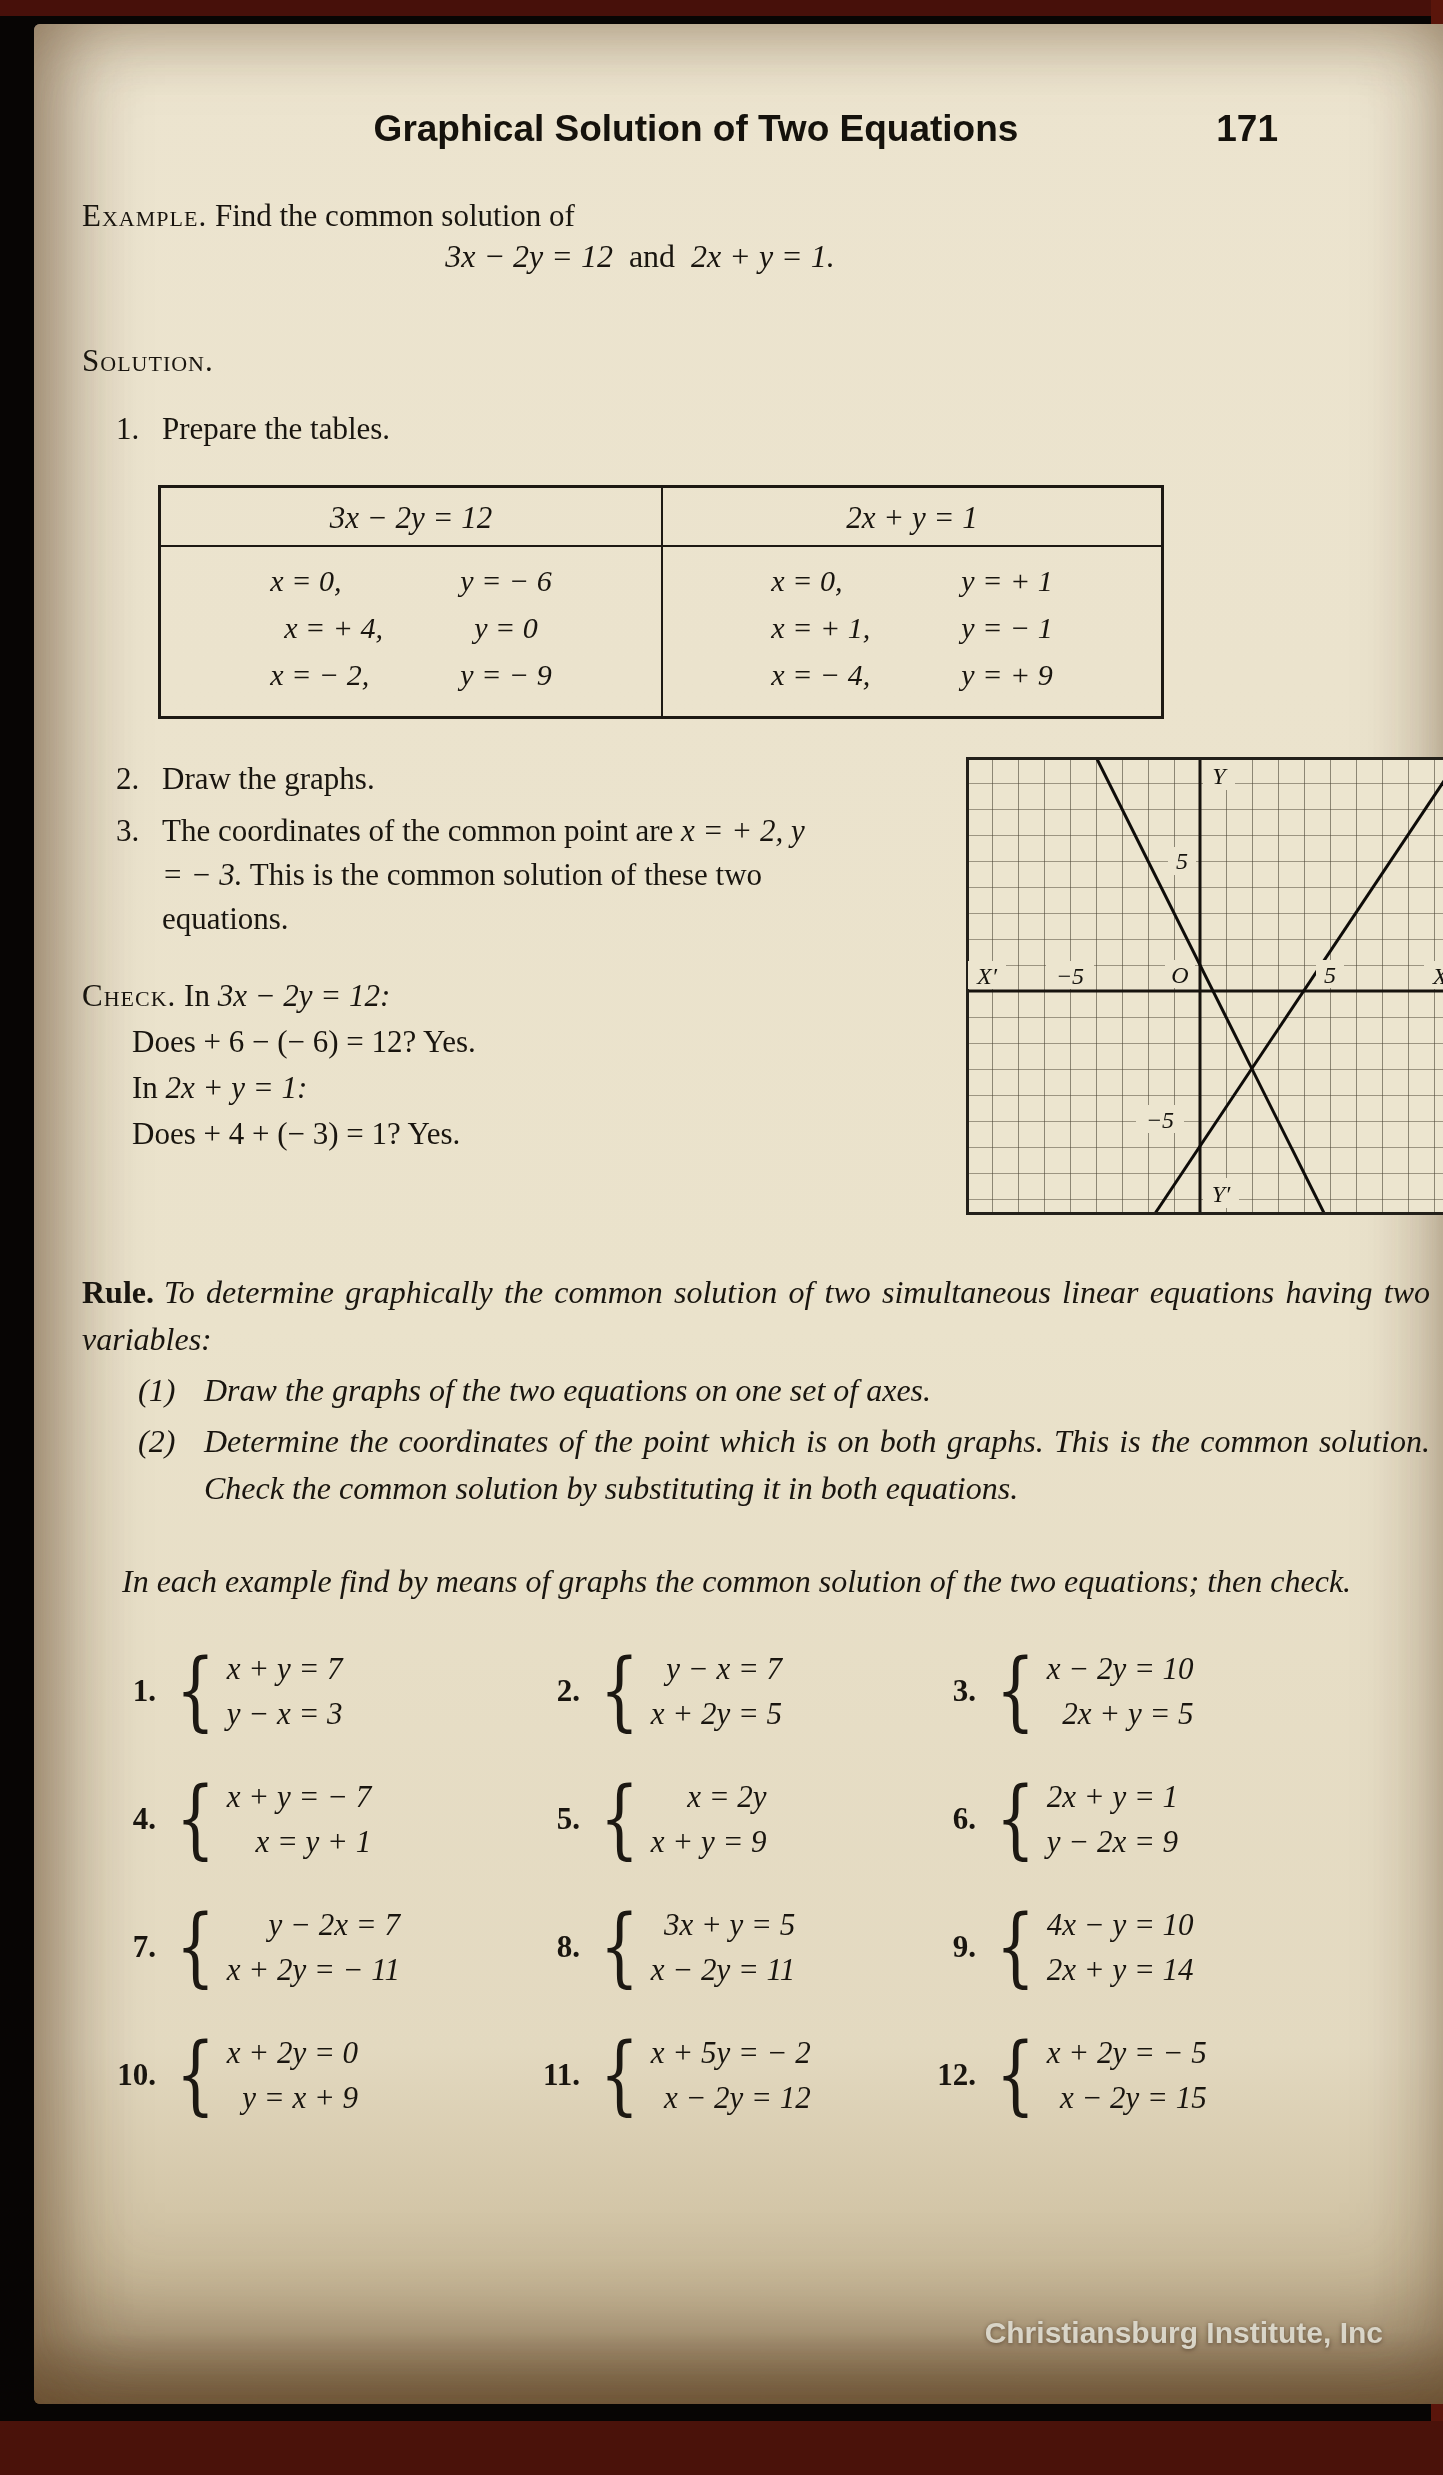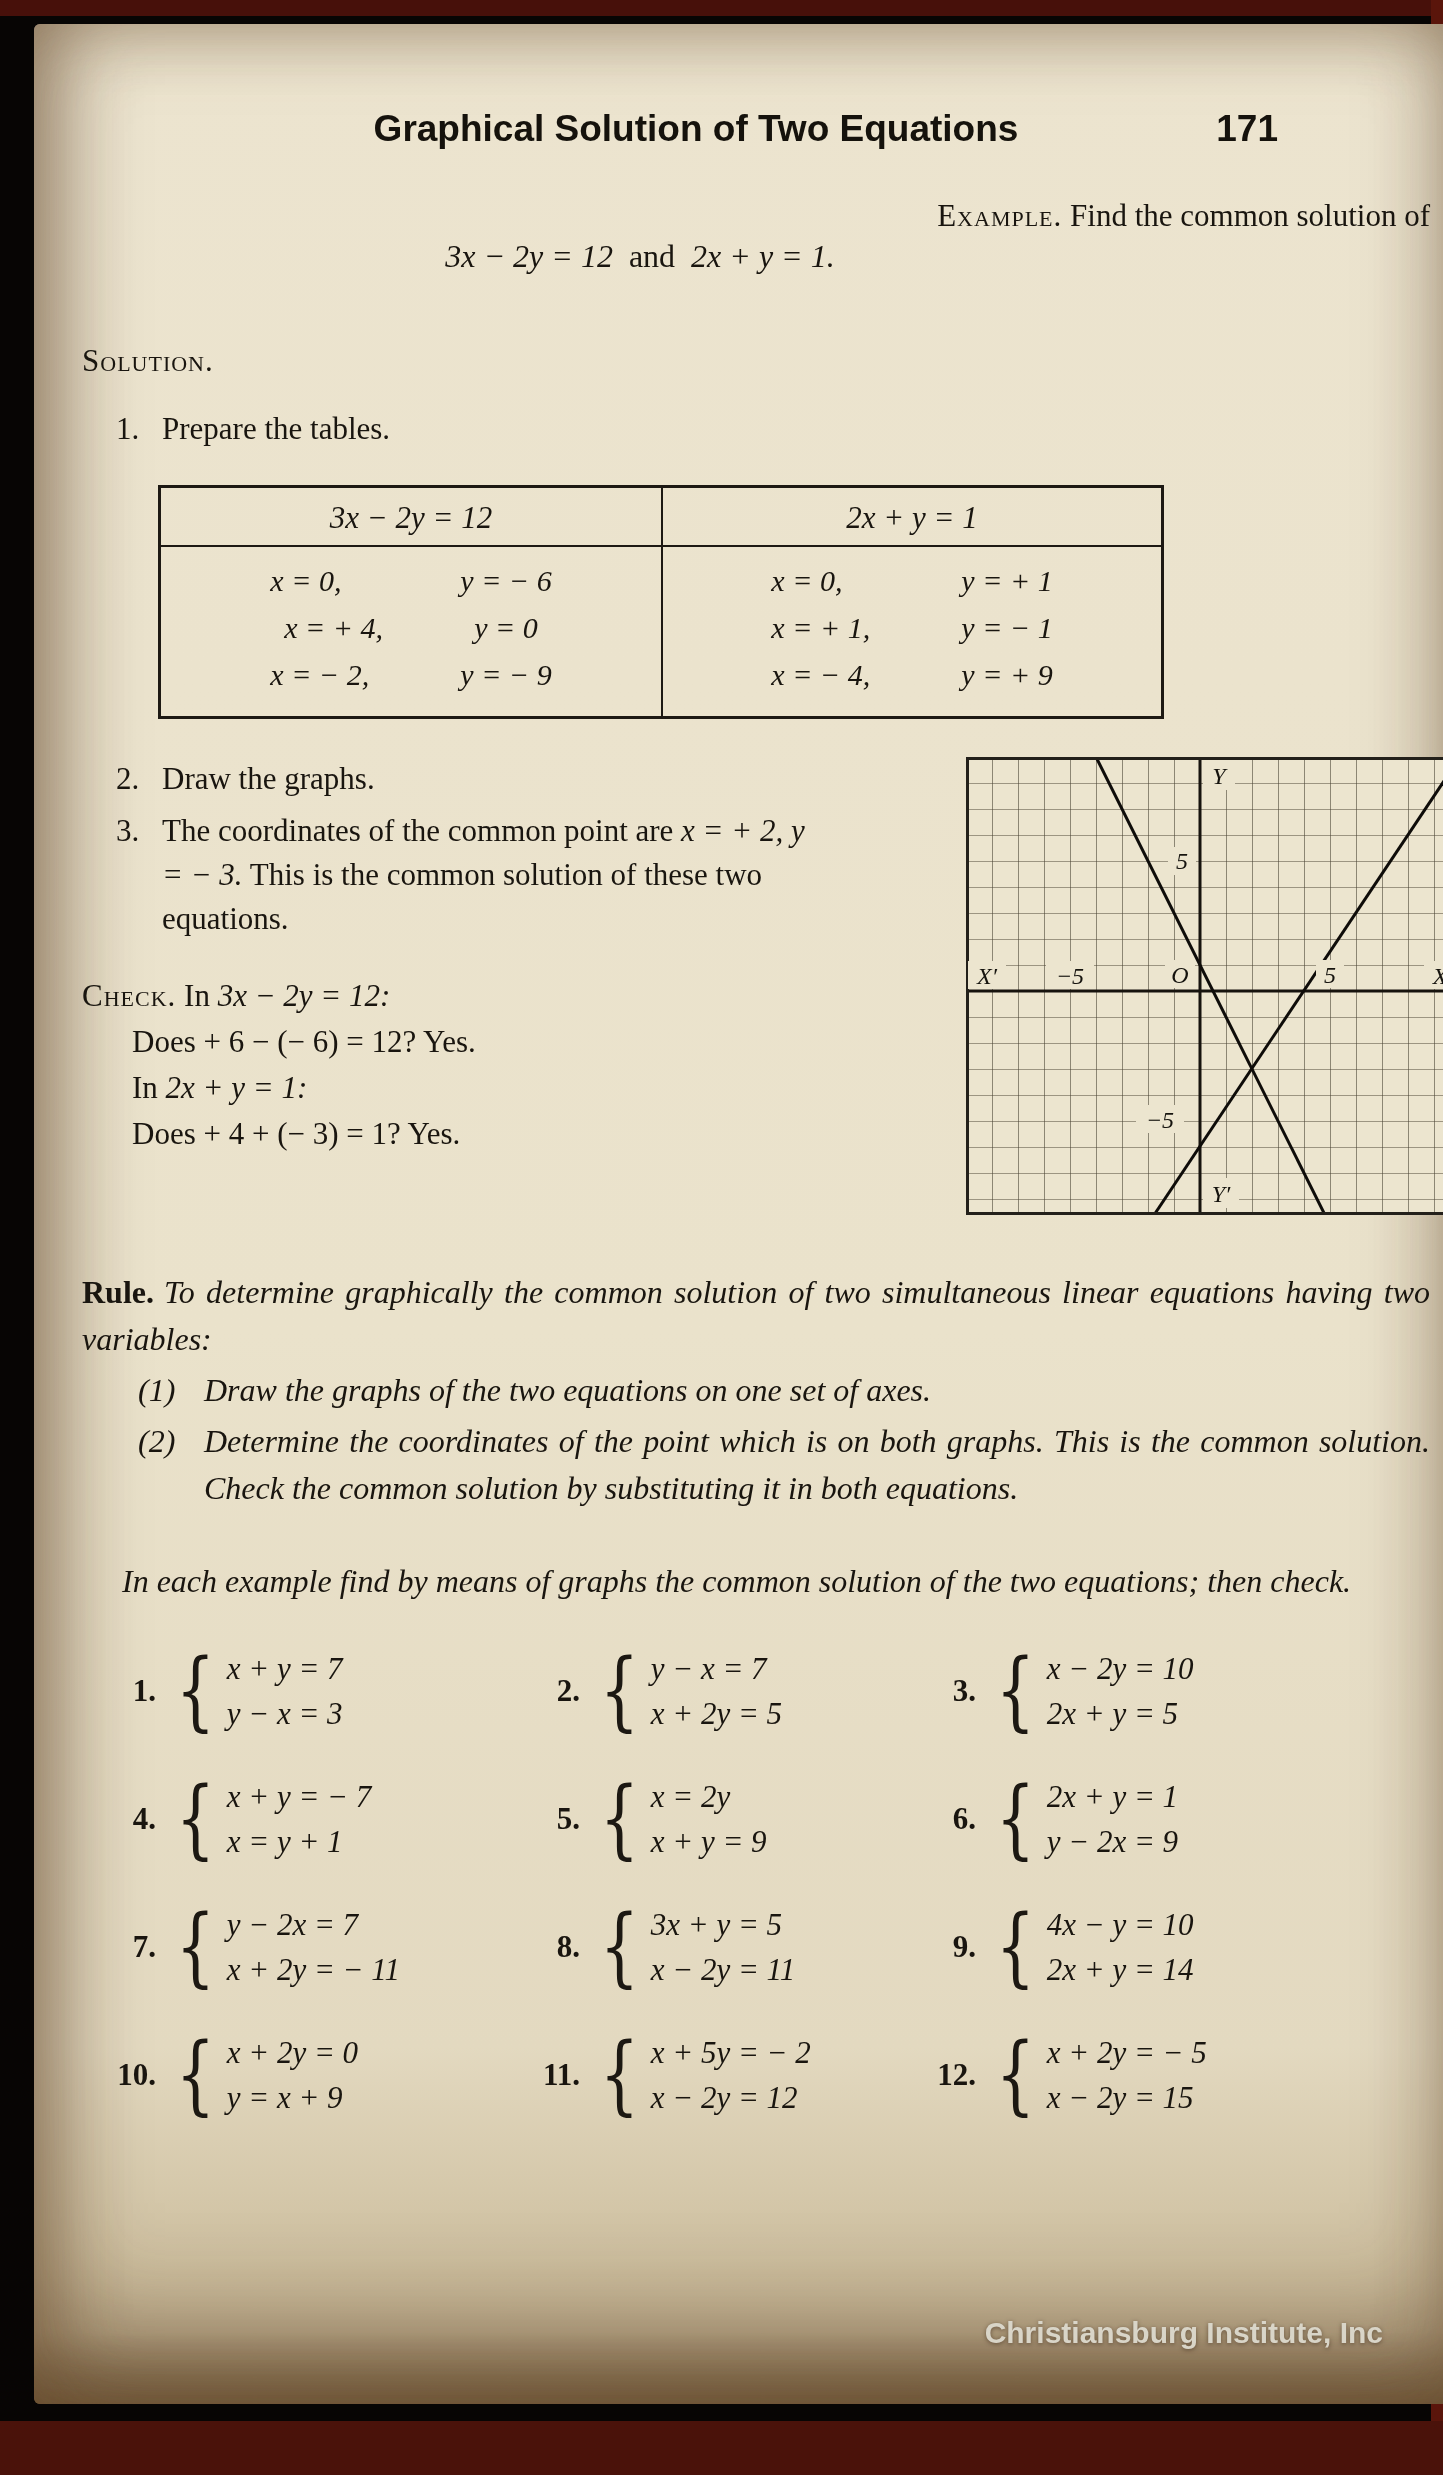--- a/index.html
+++ b/index.html
@@ -29,21 +29,21 @@
     position:relative;text-align:center;padding:0 220px 0 100px;
     font-family:"Liberation Sans", sans-serif;font-weight:bold;
     font-size:37px;color:#15120c;white-space:nowrap;
   }
   .page-number{position:absolute;right:152px;top:0;}
 
   
   .para{font-size:31px;line-height:44px;margin:0;}
   .sc{font-variant:small-caps;letter-spacing:1px;}
   .math{font-style:italic;}
-  .example-line{margin-top:44px;text-align:right;}
+  .example-line{margin-top:44px;}
   .eq-center{font-size:32px;margin-top:0;text-align:center;padding-right:232px;}
   .eq-center .conj{margin:0 16px;font-style:normal;}
   .sol-label{margin-top:64px;}
 
   .step{display:flex;margin-top:24px;margin-left:34px;font-size:31px;line-height:44px;}
   .step-num{width:46px;flex:none;}
   .step-text{flex:1;}
 
   
   .eq-table{
@@ -82,21 +82,21 @@
     margin:42px 0 0 16px;display:grid;
     grid-template-columns:424px 396px auto;row-gap:40px;
     font-size:31px;
   }
   .ex{display:flex;align-items:center;}
   .ex-num{width:58px;flex:none;text-align:right;margin-right:12px;font-weight:bold;}
   .ex-brace{
     font-family:"DejaVu Serif", serif;font-size:86px;line-height:.9;
     transform:scaleX(.72);margin-right:4px;font-weight:400;color:#1c1812;flex:none;
   }
-  .ex-eqs{display:flex;flex-direction:column;gap:2px;font-style:italic;line-height:43px;}
+  .ex-eqs{display:flex;flex-direction:column;gap:2px;font-style:italic;line-height:43px;align-items:flex-end;}
 
   .watermark{
     position:absolute;right:60px;top:2316px;
     font-family:"Liberation Sans", sans-serif;font-size:30px;
     color:#d9d5c8;text-shadow:0 1px 4px rgba(40,20,8,.5);font-weight:bold;
   }
 </style>
 </head>
 <body>
 

